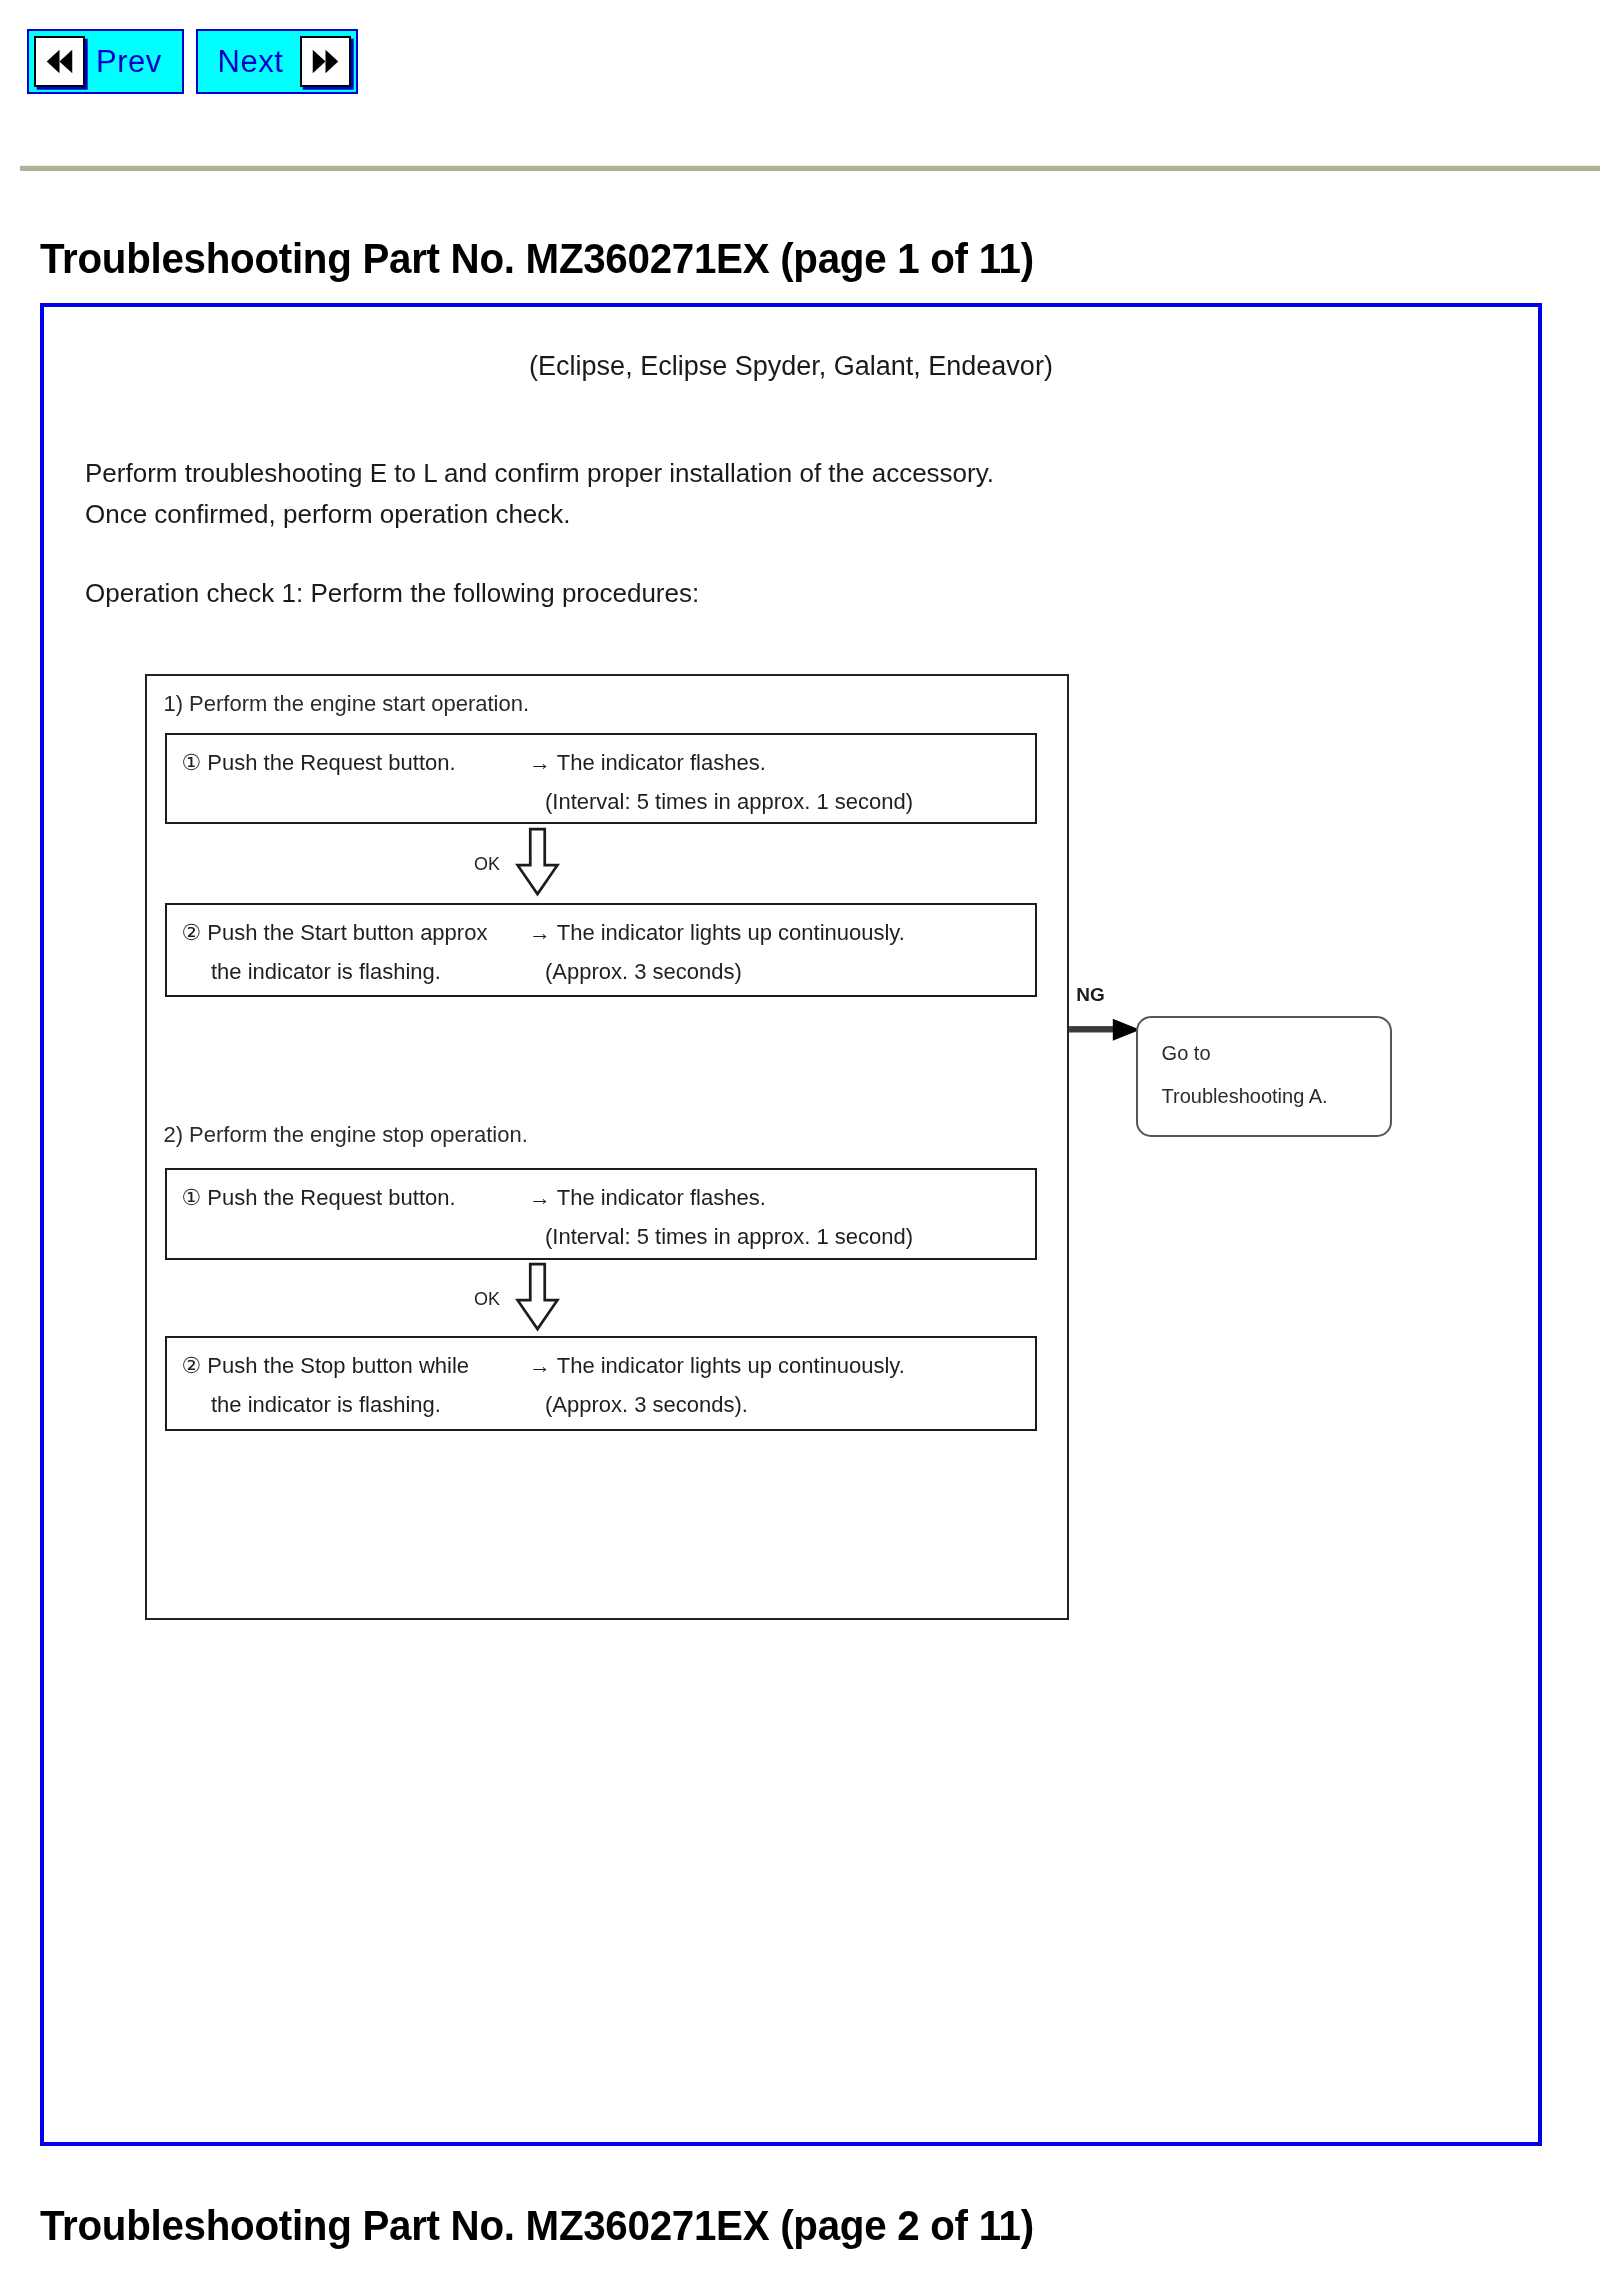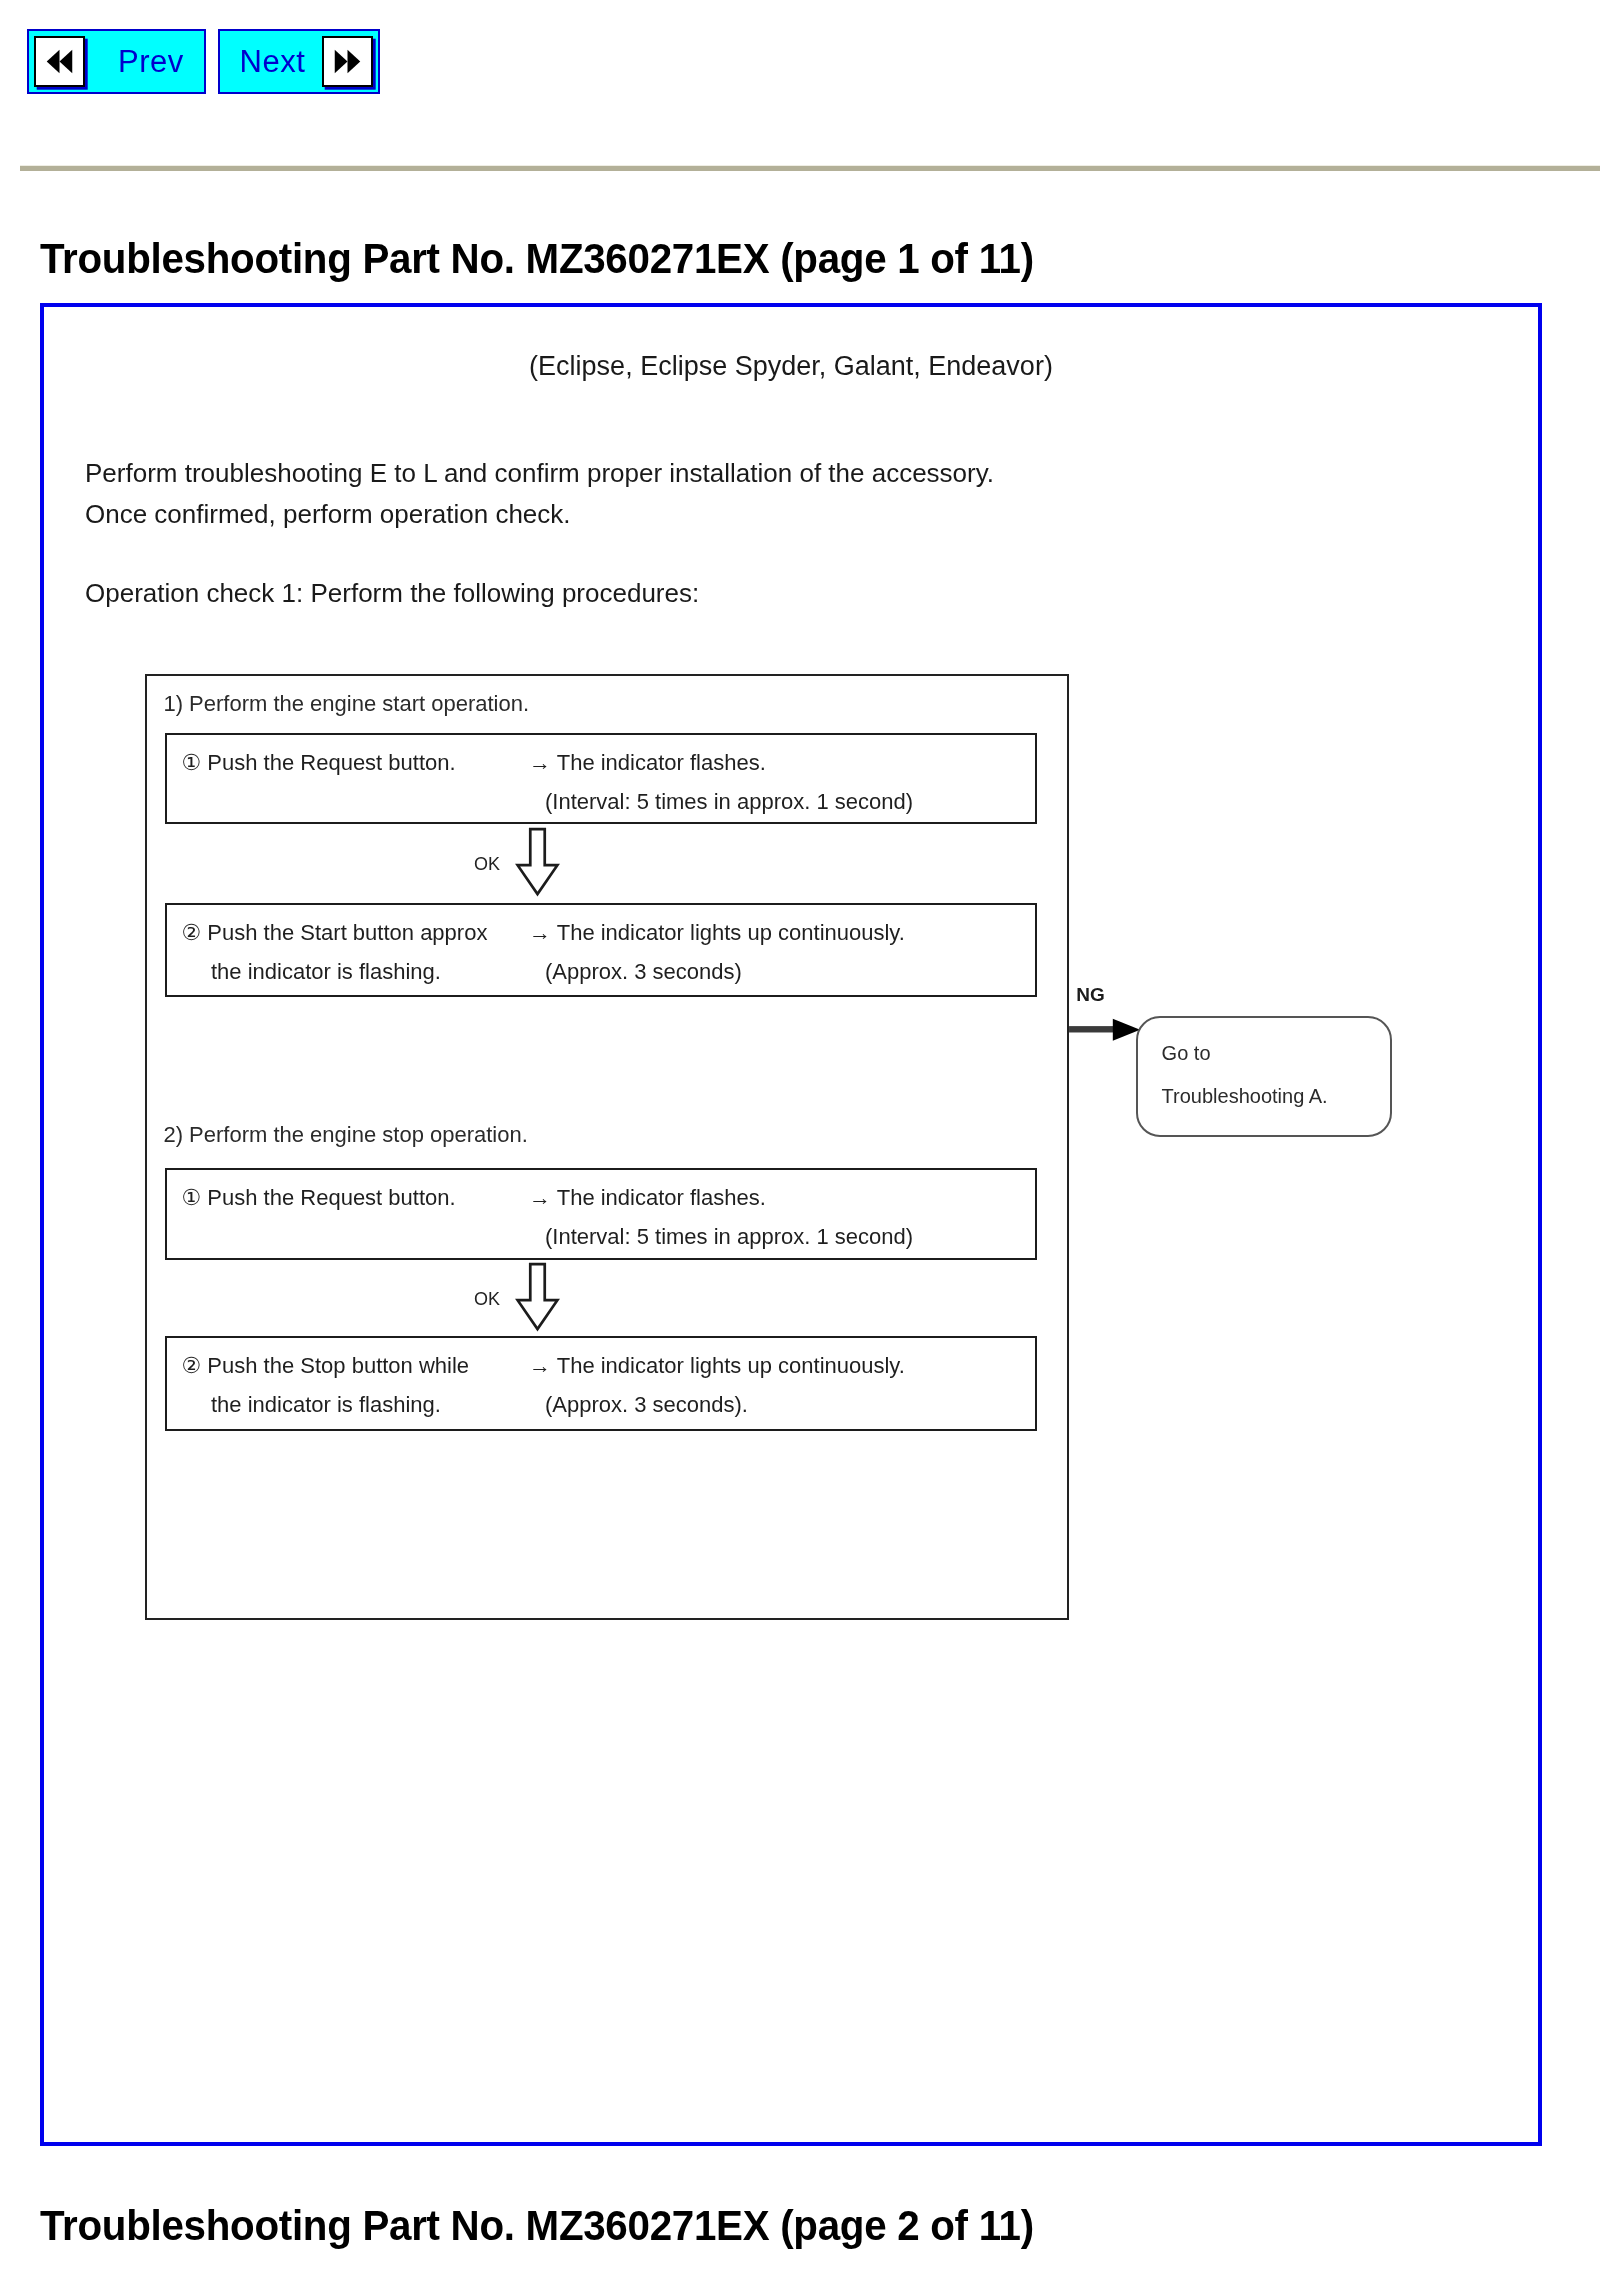--- a/index.html
+++ b/index.html
@@ -44,21 +44,21 @@
     align-items: center;
     justify-content: center;
     box-sizing: border-box;
   }
   .nav-btn .glyph-box svg { display: block; }
   .nav-label {
     color: #0000cc;
     font-size: 31px;
     font-weight: normal;
     letter-spacing: 0.5px;
-    padding: 0 20px 0 29px;
+    padding: 0 20px 0 7px;
     white-space: nowrap;
     font-family: "Liberation Sans", sans-serif;
   }
   .nav-label.right-pad { padding: 0 12.7px 0 20px; }
 
   
   #header-rule {
     position: absolute;
     left: 20px;
     top: 165px;
@@ -203,21 +203,21 @@
   }
   #ng-arrow { position: absolute; left: 0; top: 33px; }
 
   #goto-box {
     position: absolute;
     left: 1092px;
     top: 709px;
     width: 256px;
     height: 121px;
     border: 2.7px solid #555555;
-    border-radius: 24px;
+    border-radius: 15px;
     box-sizing: border-box;
     background: #ffffff;
   }
   .goto-line {
     position: absolute;
     left: 23.6px;
     font-size: 20px;
     color: #2b2b2b;
     white-space: nowrap;
     font-family: "Liberation Sans", sans-serif;

